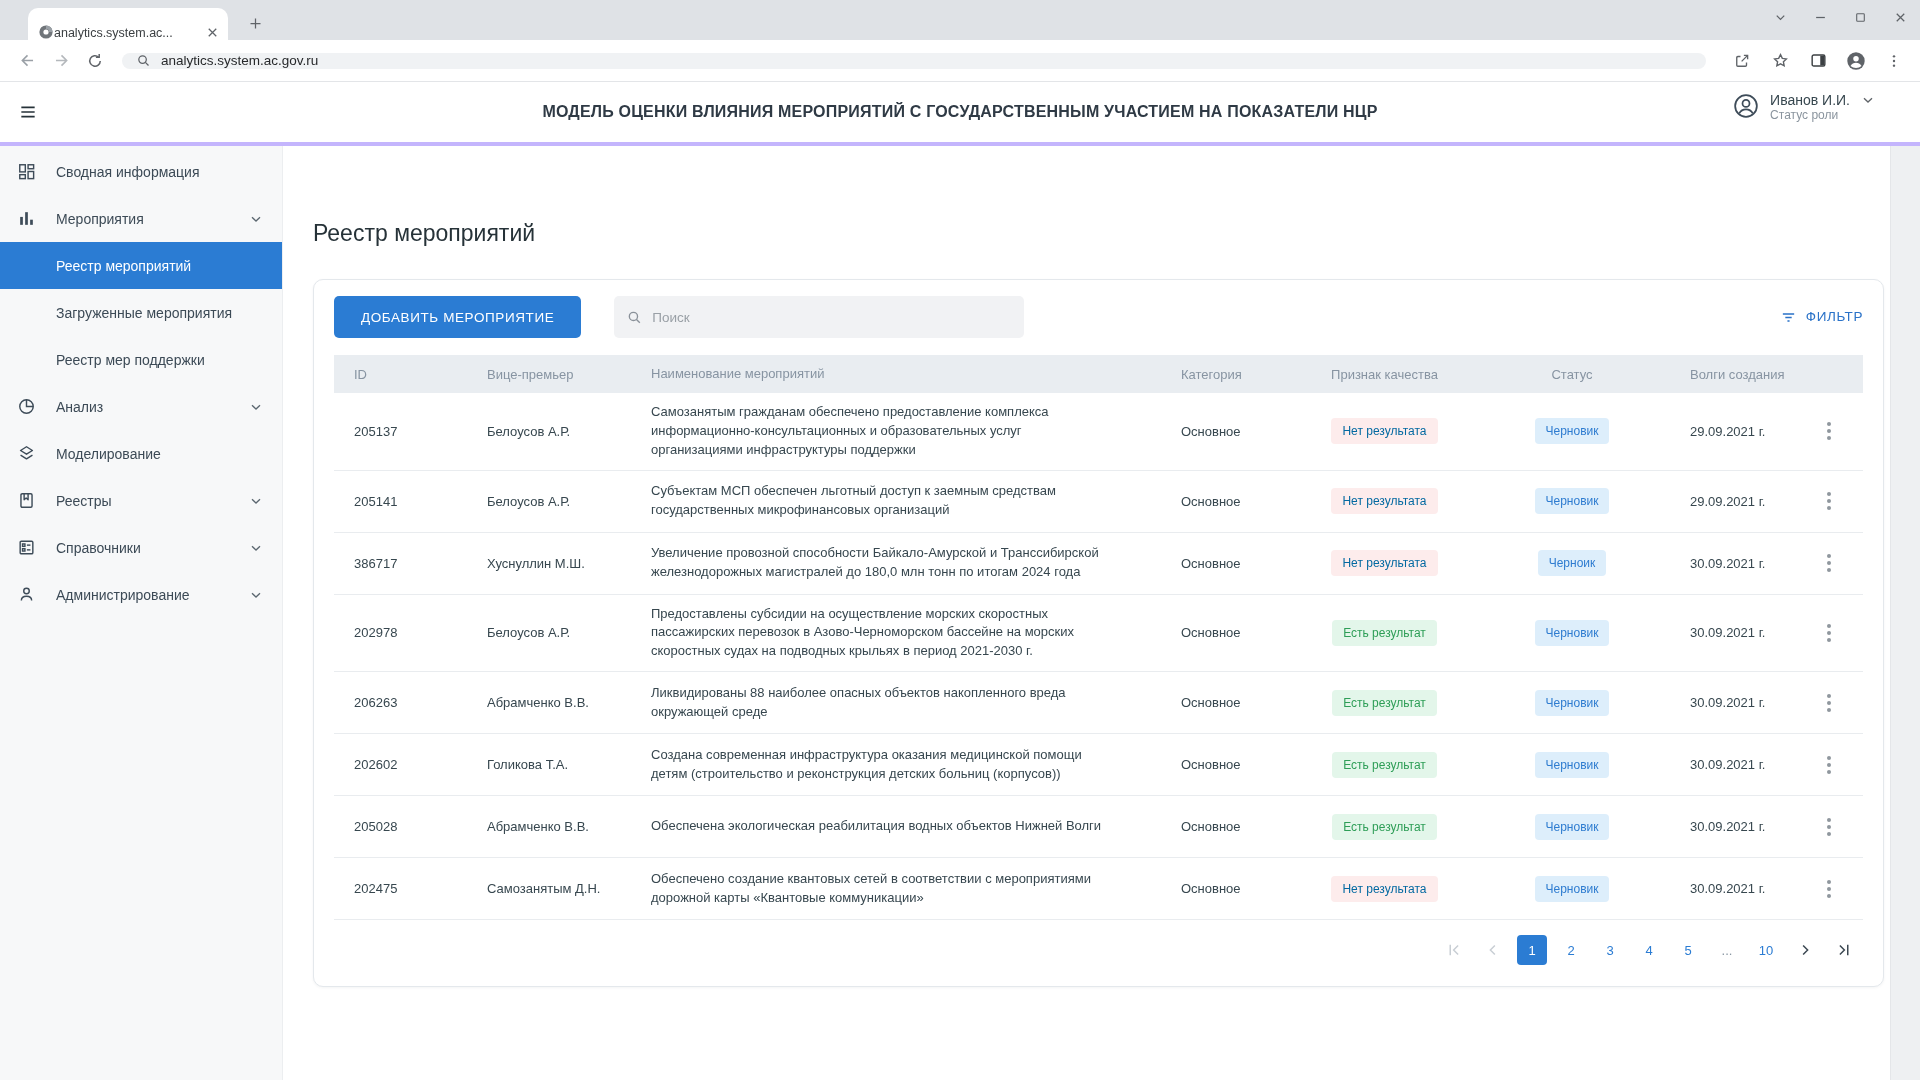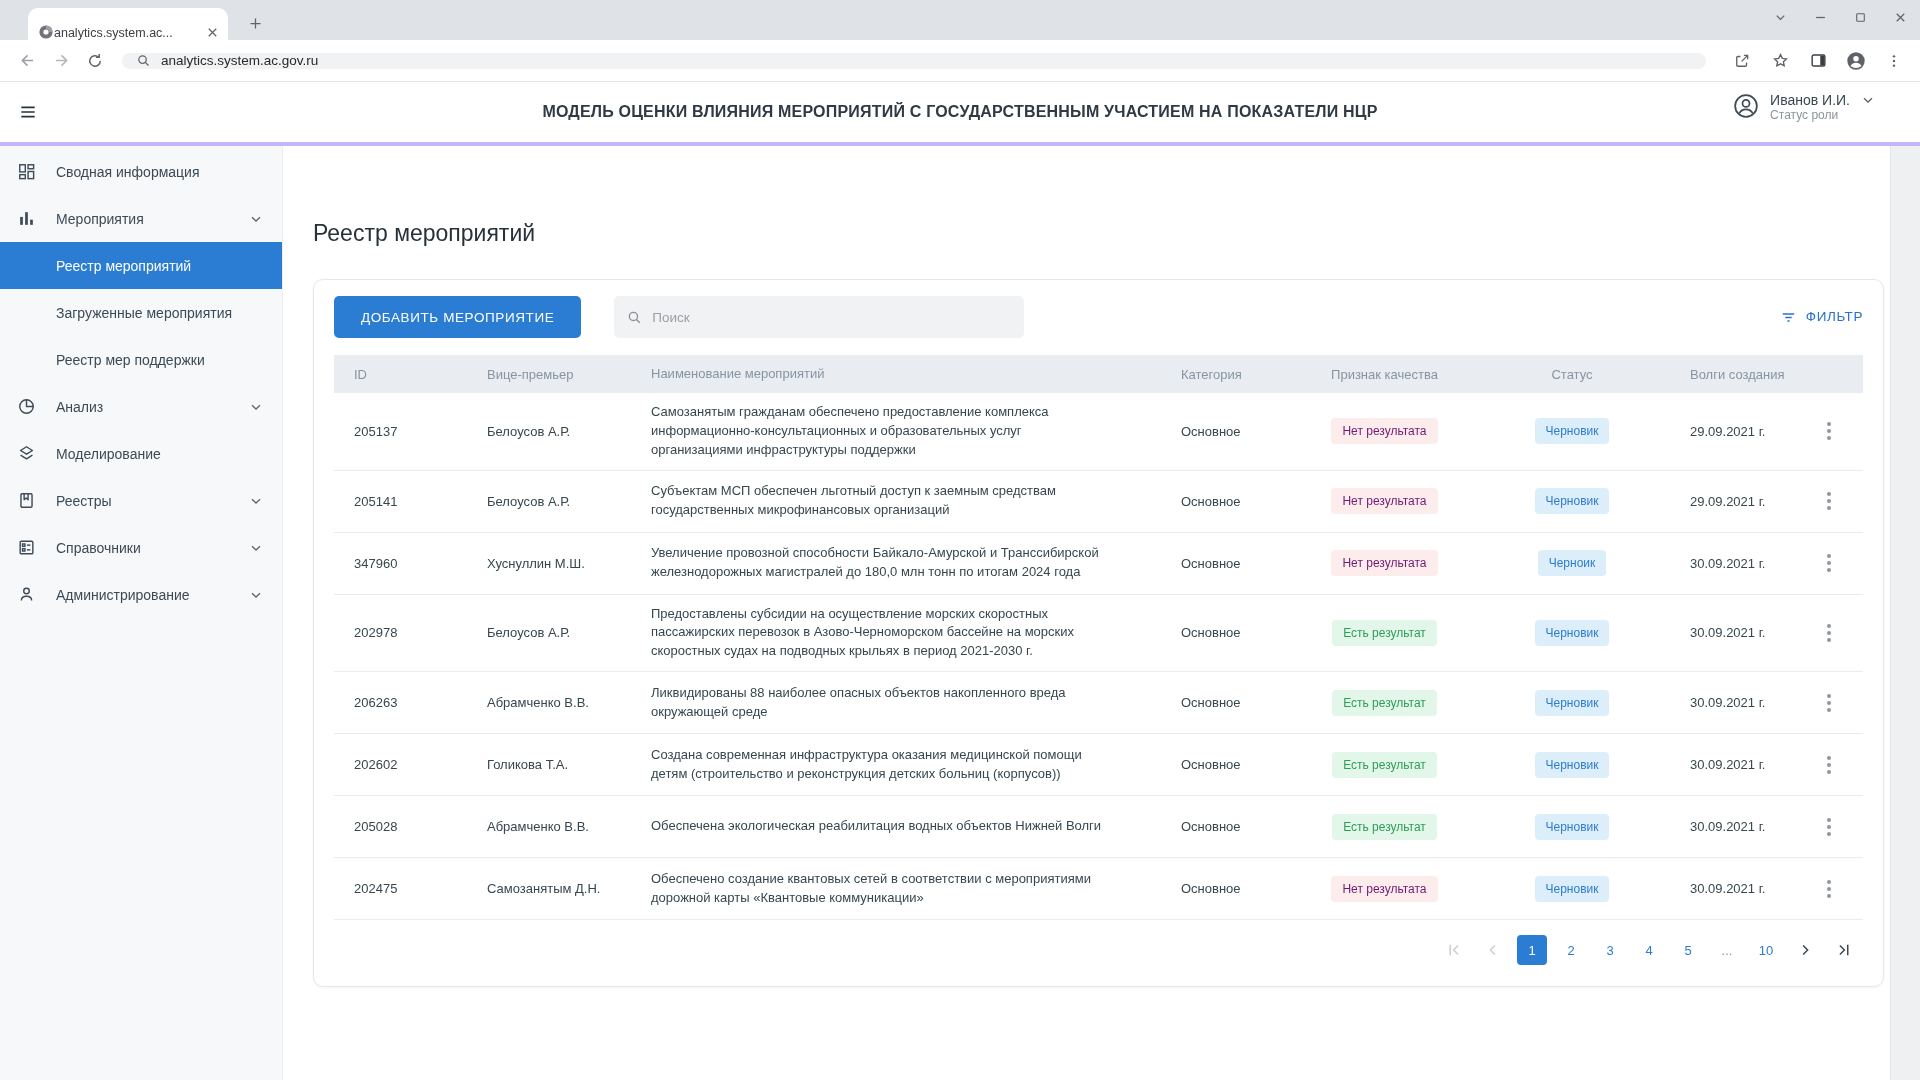--- a/index.html
+++ b/index.html
@@ -67,21 +67,21 @@
   .c-vice { width:164px; padding-left:20px; }
   .c-name { width:526px; padding-left:20px; padding-right:48px; line-height:1.45; }
   .c-cat { width:140px; padding-left:24px; }
   .c-qual { width:175px; display:flex; justify-content:center; }
   .c-stat { width:200px; display:flex; justify-content:center; }
   .c-date { width:125px; padding-left:18px; white-space:nowrap; }
   .c-act { width:64px; display:flex; justify-content:center; }
   .thead .c-qual, .thead .c-stat { justify-content:center; }
 
   .badge { display:inline-block; font-size:12px; padding:6px 11px; border-radius:4px; white-space:nowrap; }
-  .badge.negative { background:#fdecec; color:#701a75; }
+  .badge.negative { background:#fdecec; color:#0369a1; }
   .badge.positive { background:#e3f6ea; color:#2e9e57; }
   .badge.status { background:#ddeefb; color:#2e7cd0; }
 
   .kebab { display:flex; flex-direction:column; gap:3px; cursor:pointer; padding:4px; }
   .kebab i { width:4px; height:4px; border-radius:50%; background:#8f979e; }
 
   
   .pagination { display:flex; align-items:center; justify-content:flex-end; gap:9px; padding:15px 4px 15px 0; }
   .pg { min-width:30px; height:30px; display:flex; align-items:center; justify-content:center;
         font-size:13px; color:#2b7cd3; border-radius:4px; cursor:pointer; background:none; border:none; font-family:inherit; }
@@ -408,21 +408,21 @@
           <div class="c-act">
               <span class="kebab">
                 <i></i>
                 <i></i>
                 <i></i>
               </span>
             </div>
         </div>
 
         <div class="trow">
-          <div class="c-id">347960</div>
+          <div class="c-id">386717</div>
           <div class="c-vice">Хуснуллин М.Ш.</div>
           <div class="c-name">Увеличение провозной способности Байкало-Амурской и Транссибирской железнодорожных магистралей до 180,0 млн тонн по итогам 2024 года</div>
           <div class="c-cat">Основное</div>
           <div class="c-qual">
               <span class="badge negative">Нет результата</span>
             </div>
           <div class="c-stat">
               <span class="badge status">Черноик</span>
             </div>
           <div class="c-date">30.09.2021 г.</div>

